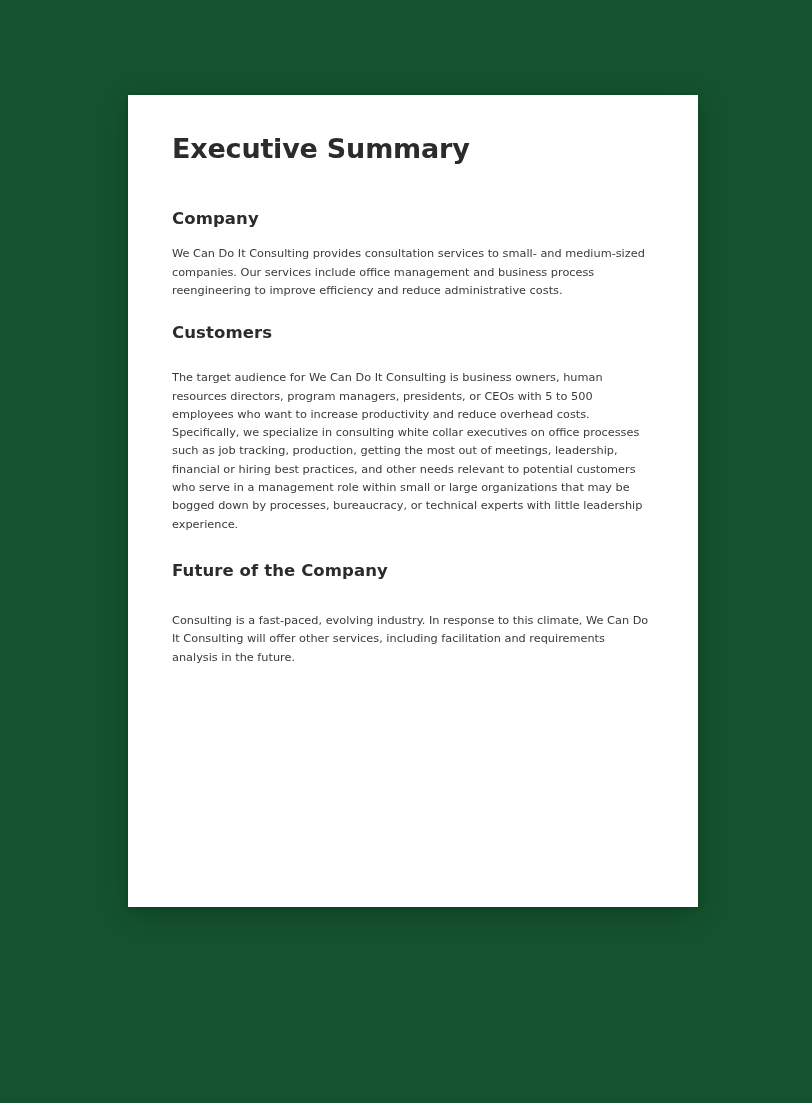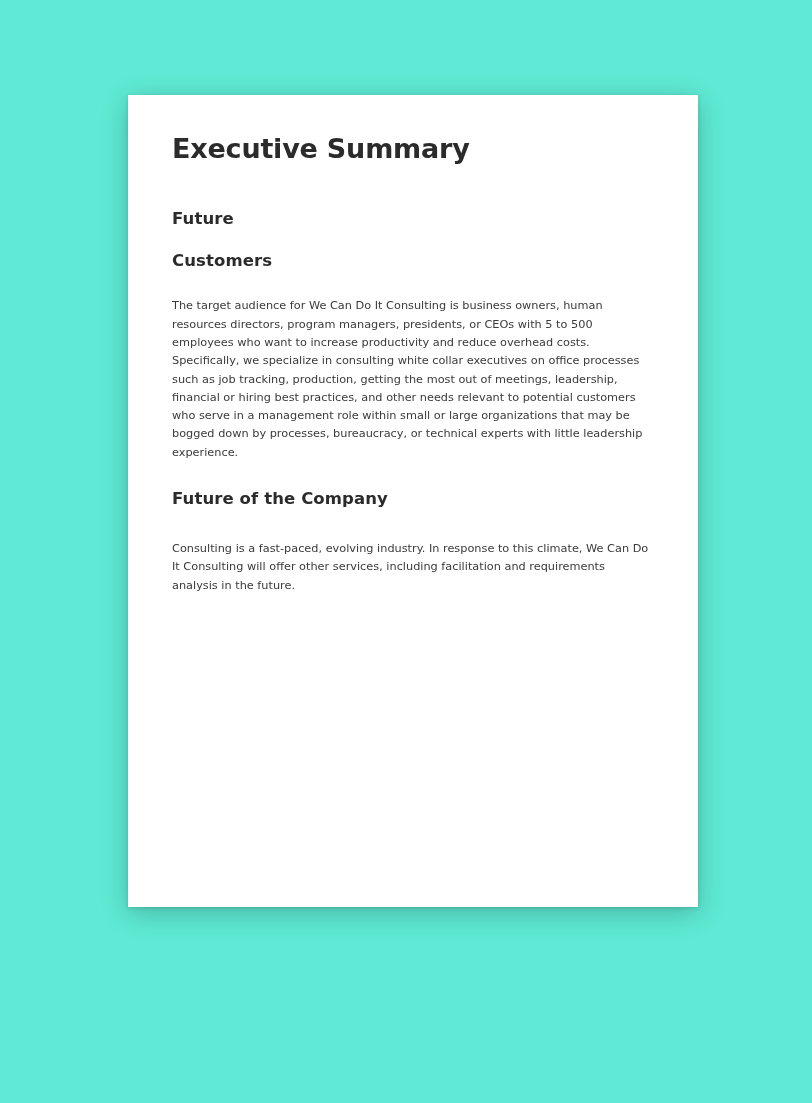--- a/index.html
+++ b/index.html
@@ -10,21 +10,21 @@
     width: 812px;
     height: 1103px;
     background: #ffffff;
     font-family: "DejaVu Sans", sans-serif;
     overflow: hidden;
   }
   .canvas {
     position: relative;
     width: 812px;
     height: 1103px;
-    background: #5eead4;
+    background: #14532d;
   }
   .page {
     position: absolute;
     left: 128px;
     top: 95px;
     width: 570px;
     height: 812px;
     background: #ffffff;
     box-shadow: 0 6px 26px rgba(0,0,0,0.22), 0 1px 4px rgba(0,0,0,0.14);
   }
@@ -66,21 +66,22 @@
 </head>
 <body>
 
 <div class="canvas">
   <div class="page">
     <div class="page-inner">
 
       <h1 class="doc-title">Executive Summary</h1>
 
       <div class="section sec-product">
-        <h2 class="section-heading">Future</h2>
+        <h2 class="section-heading">Company</h2>
+        <p class="section-body">We Can Do It Consulting provides consultation services to small- and medium-sized companies. Our services include office management and business process reengineering to improve efficiency and reduce administrative costs.</p>
       </div>
 
       <div class="section sec-customers">
         <h2 class="section-heading">Customers</h2>
         <p class="section-body">The target audience for We Can Do It Consulting is business owners, human resources directors, program managers, presidents, or CEOs with 5 to 500 employees who want to increase productivity and reduce overhead costs. Specifically, we specialize in consulting white collar executives on office processes such as job tracking, production, getting the most out of meetings, leadership, financial or hiring best practices, and other needs relevant to potential customers who serve in a management role within small or large organizations that may be bogged down by processes, bureaucracy, or technical experts with little leadership experience.</p>
       </div>
 
       <div class="section sec-future">
         <h2 class="section-heading">Future of the Company</h2>
         <p class="section-body">Consulting is a fast-paced, evolving industry. In response to this climate, We Can Do It Consulting will offer other services, including facilitation and requirements analysis in the future.</p>

